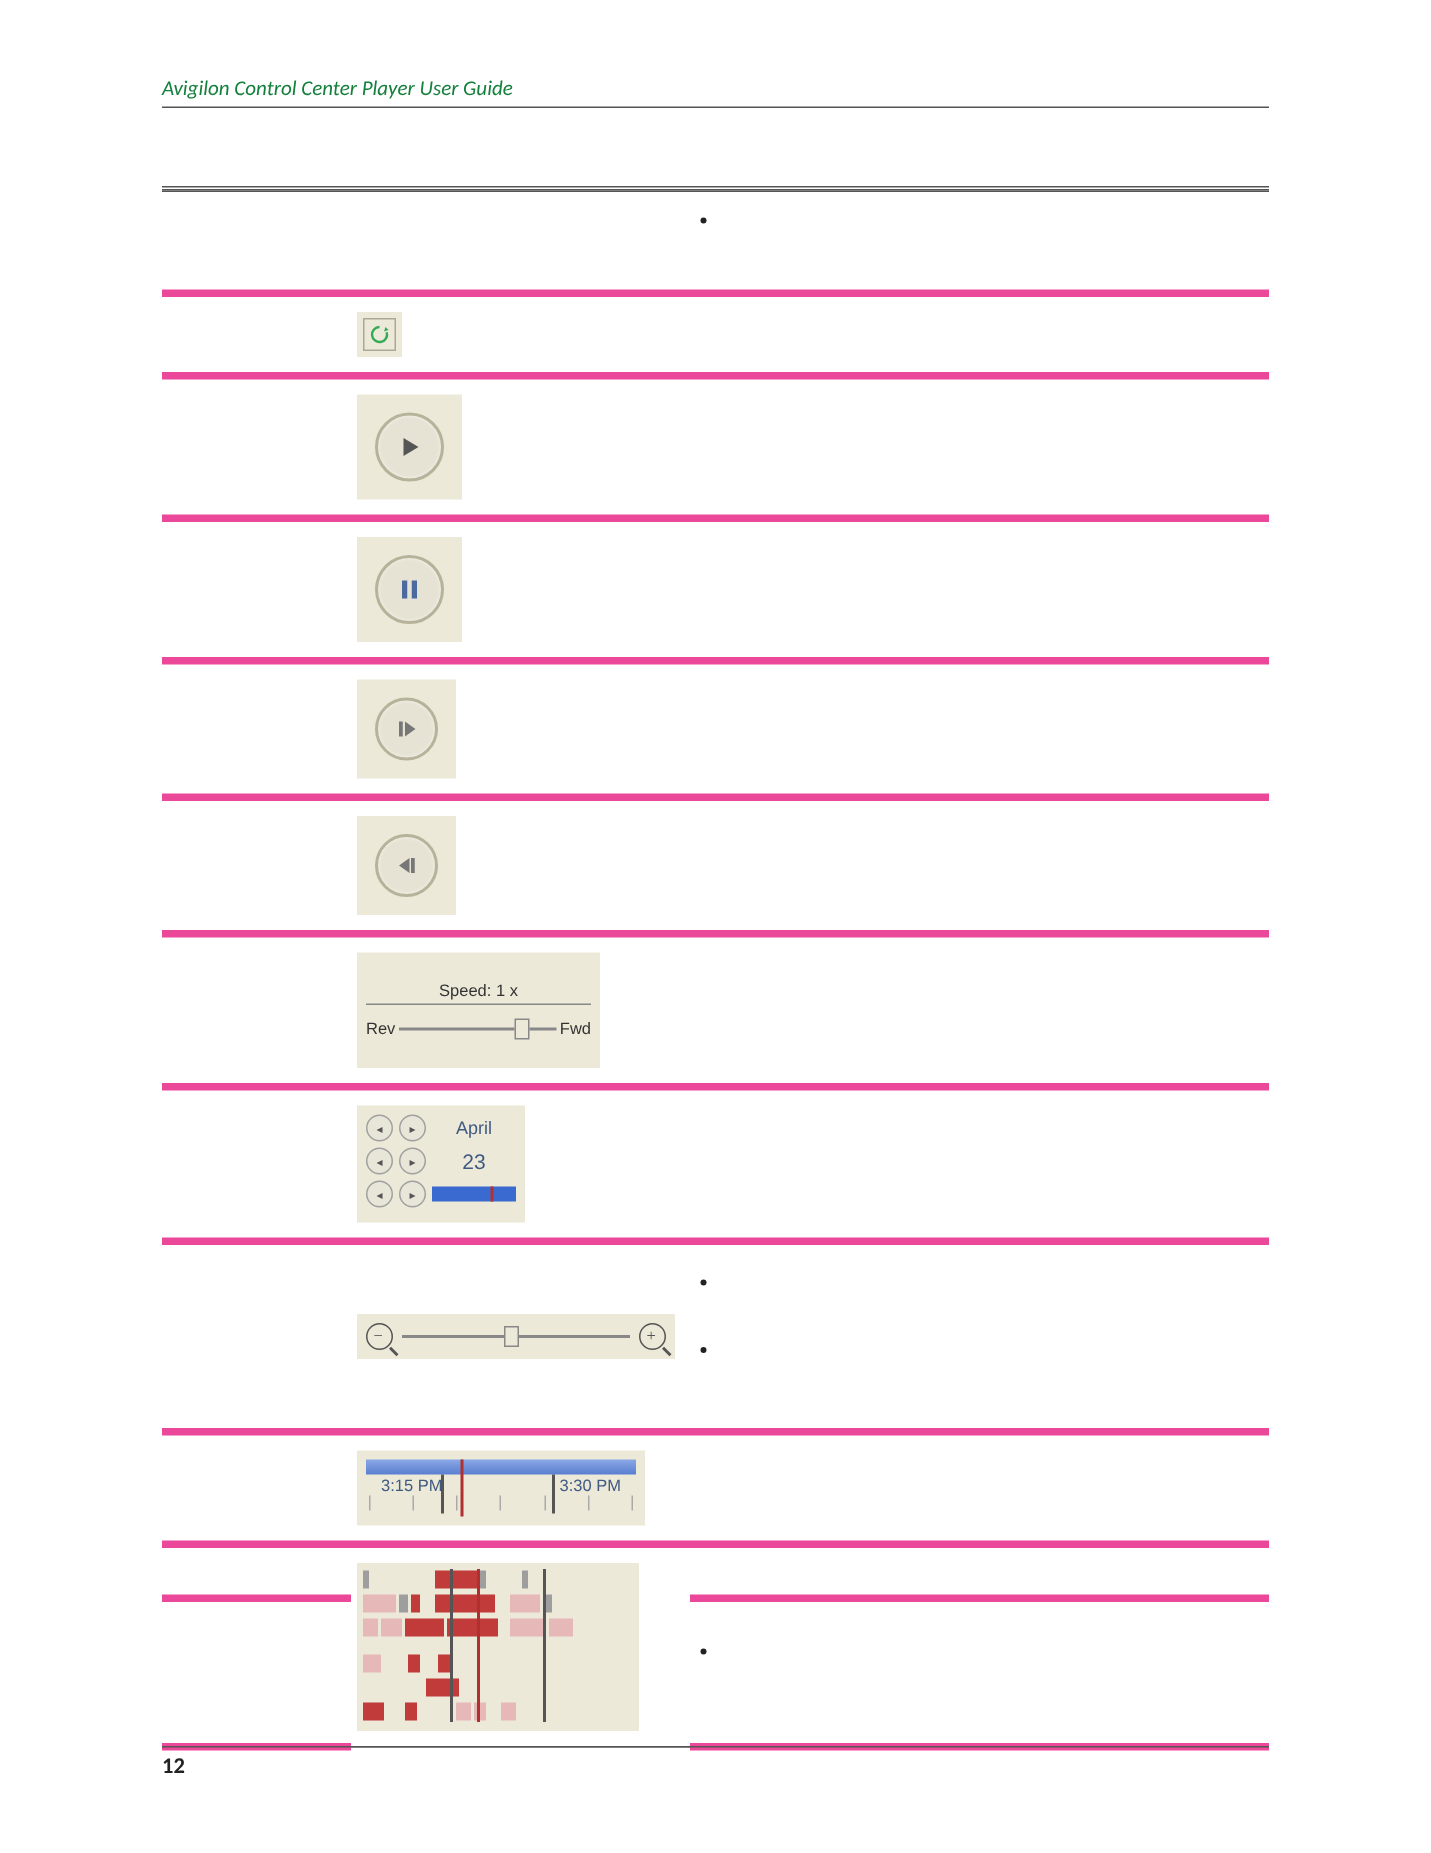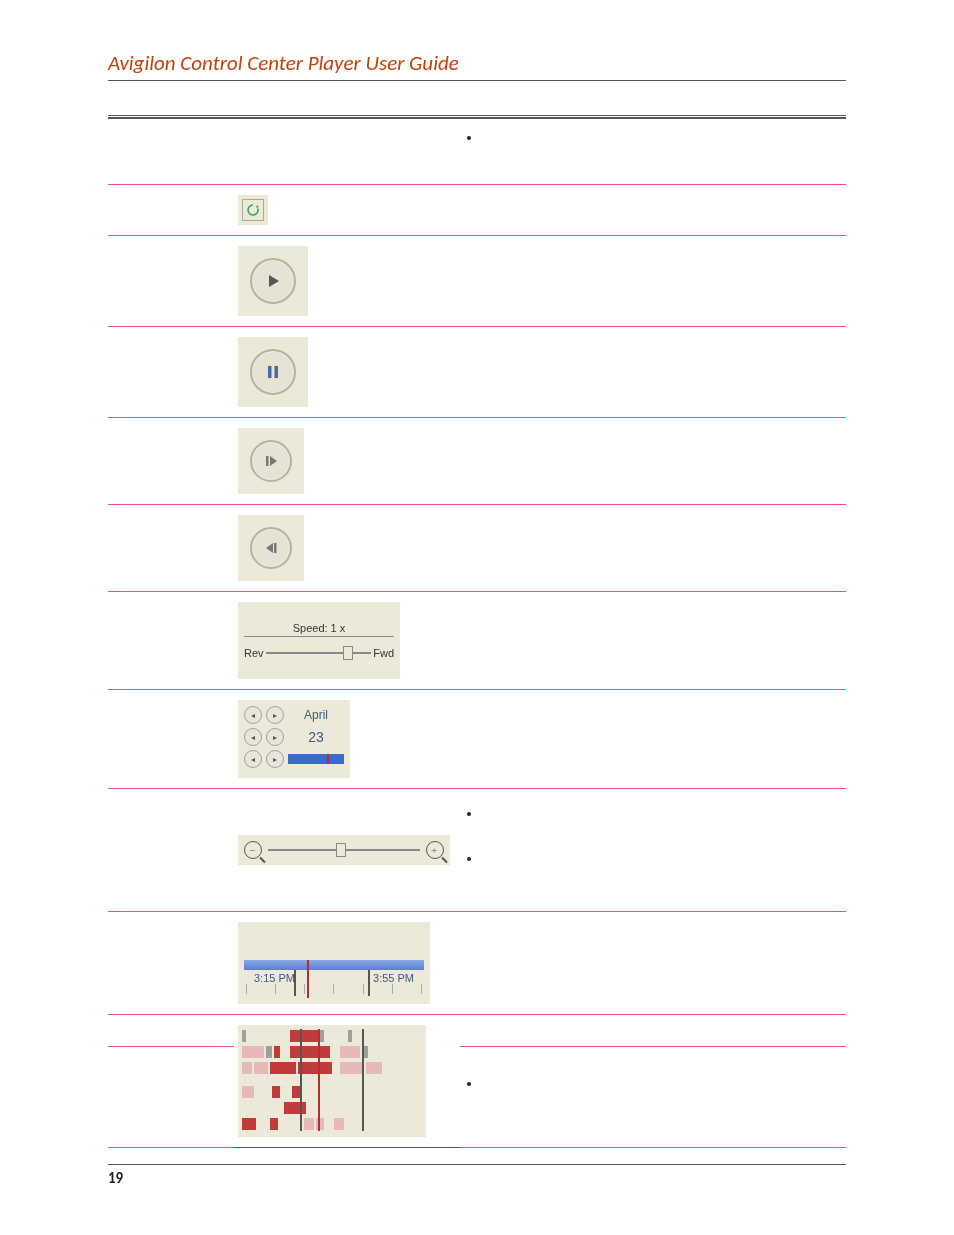--- a/index.html
+++ b/index.html
@@ -12,25 +12,25 @@
     font-size: 14px;
     color: #222;
     position: relative;
   }
   .page {
     padding: 50px 108px 0 108px;
     width: 100%;
   }
   .running-head {
     font-style: italic;
-    font-size: 21px;
-    color: #c2410c;
+    font-size: 14px;
+    color: #15803d;
     border-bottom: 1px solid #555;
     padding-bottom: 4px;
-    margin-bottom: 34px;
+    margin-bottom: 52px;
   }
   .footer {
     position: absolute;
     left: 108px;
     right: 108px;
     bottom: 48px;
     border-top: 1px solid #555;
     padding-top: 4px;
     font-weight: bold;
     font-size: 15px;
@@ -45,21 +45,21 @@
   table.main col.c2 { width: 226px; }
   table.main col.c3 { width: auto; }
 
   table.main thead tr td {
     border-top: 3px double #555;
     border-bottom: 1px solid #555;
     height: 2px;
     padding: 0;
   }
   table.main tbody td {
-    border-bottom: 1px solid #ec4899;
+    border-bottom: 5px solid #ec4899;
     vertical-align: middle;
     padding: 10px 8px 10px 4px;
   }
   td.iconcell {
     text-align: left;
     padding: 14px 8px;
     background: transparent;
   }
   td.desccell {
     vertical-align: top;
@@ -128,21 +128,21 @@
   .mag {
     width:18px; height:18px; border:1.5px solid #555; border-radius:50%;
     position:relative; display:inline-block;
   }
   .mag::after { content:""; position:absolute; width:7px; height:2px; background:#555; bottom:-3px; right:-5px; transform:rotate(45deg); }
   .mag .pm { position:absolute; top:2px; left:4px; font-size:11px; color:#555; font-family:Tahoma; }
   .ztrack { flex:1; height:2px; background:#888; position:relative; }
   .ztrack .zthumb { position:absolute; top:-6px; left:45%; width:10px; height:14px; background:#ece9d8; border:1px solid #888; }
 
   
-  .tlpanel { width:180px; font-family: Tahoma, Arial, sans-serif; font-size:11px; color:#405a82;margin-top:32px; }
+  .tlpanel { width:180px; font-family: Tahoma, Arial, sans-serif; font-size:11px; color:#405a82; }
   .tlblue { height:10px; background:linear-gradient(#8aa8e6,#5a7ed0); margin-bottom:2px; }
   .tllabels { display:flex; justify-content:space-between; padding:0 10px; }
   .tlticks { height:14px; display:flex; justify-content:space-between; padding:0 2px; }
   .tlticks span { width:1px; background:#aaa; height:10px; }
   .tlcursor { position:absolute; top:0; bottom:0; left:35%; width:2px; background:#b03030; }
   .tlbracket { position:absolute; top:10px; bottom:2px; border-left:2px solid #555; border-right:2px solid #555; left:28%; right:30%; }
   .tlwrap { position:relative; }
 
   
   .motionpanel { width:180px; }
@@ -333,21 +333,21 @@
       </tr>
 
       <tr>
         <td></td>
         <td class="iconcell">
           <span class="panel">
             <div class="tlpanel tlwrap">
               <div class="tlblue"></div>
               <div class="tllabels">
                 <span>3:15 PM</span>
-                <span>3:55 PM</span>
+                <span>3:30 PM</span>
               </div>
               <div class="tlticks">
                   <span></span>
                   <span></span>
                   <span></span>
                   <span></span>
                   <span></span>
                   <span></span>
                   <span></span>
                 </div>
@@ -429,14 +429,14 @@
               <li>&nbsp;</li>
             </ul>
         </td>
       </tr>
 
     </tbody>
   </table>
 </div>
 
 <div class="footer">
-  <span>19</span>
+  <span>12</span>
 </div>
 
 </body></html>

